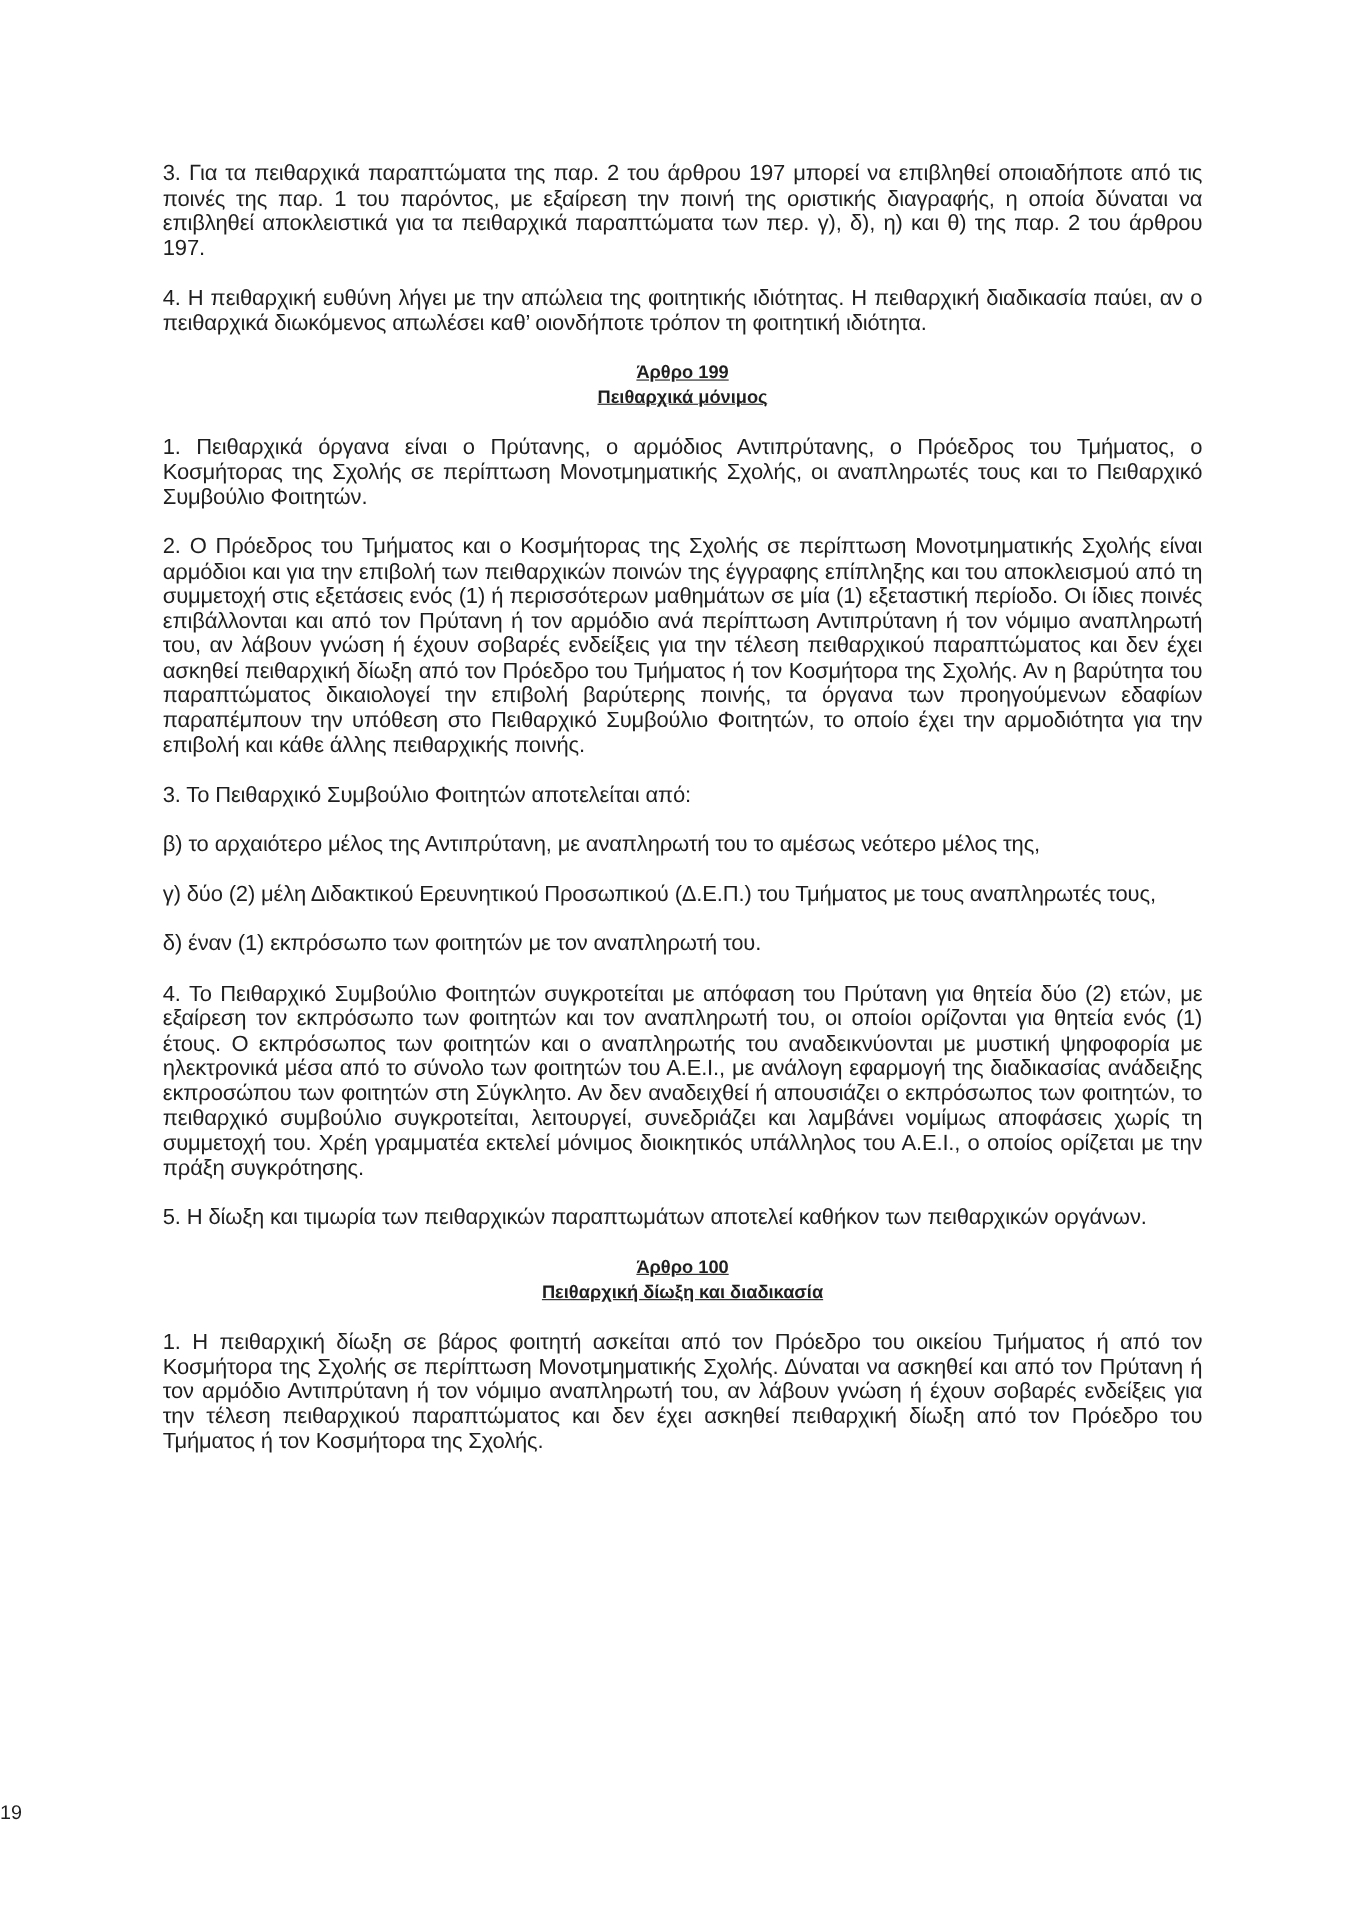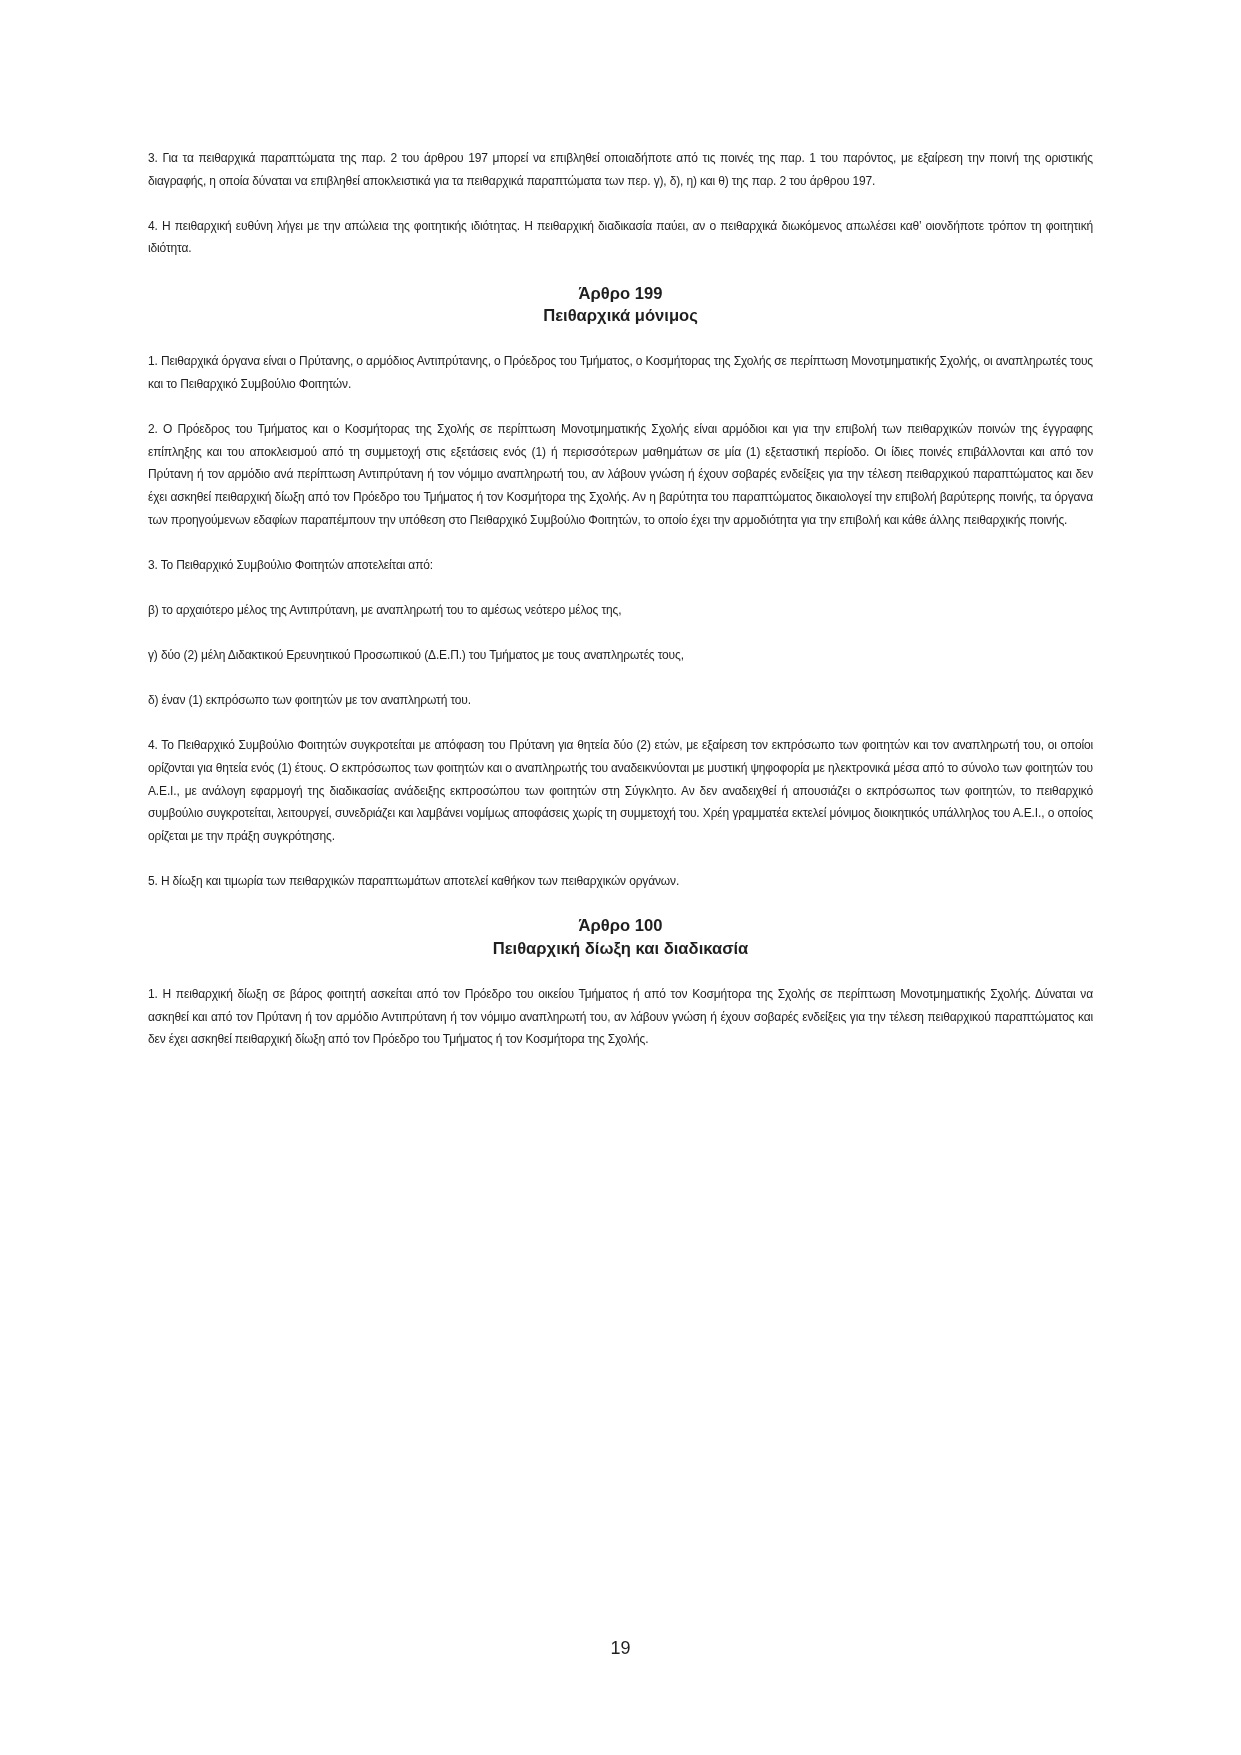--- a/index.html
+++ b/index.html
@@ -15,42 +15,42 @@
       font-family: "Liberation Sans", "DejaVu Sans", sans-serif;
       color: #1f1f1f;
     }
     .page {
       position: absolute;
       left: 148px;
       top: 147px;
       width: 945px;
     }
     .para {
-      font-size: 12px;
+      font-size: 20px;
       line-height: 22.6px;
       text-align: justify;
       margin: 0 0 22.6px 0;
       letter-spacing: -0.15px;
     }
     .heading {
       text-align: center;
       font-weight: bold;
       font-size: 16.6px;
       line-height: 22.6px;
       margin: 0 0 22.6px 0;
     }
     .heading span {
       display: block;
+      text-decoration: underline;
     }
     .page-number {
       position: absolute;
       left: 0;
       width: 1241px;
       top: 1638px;
-      text-align: center;
       font-size: 18px;
       color: #1f1f1f;
     }
   </style>
 </head>
 <body>
 
 <div class="page">
   <p class="para">3. Για τα πειθαρχικά παραπτώματα της παρ. 2 του άρθρου 197 μπορεί να επιβληθεί οποιαδήποτε από τις ποινές της παρ. 1 του παρόντος, με εξαίρεση την ποινή της οριστικής διαγραφής, η οποία δύναται να επιβληθεί αποκλειστικά για τα πειθαρχικά παραπτώματα των περ. γ), δ), η) και θ) της παρ. 2 του άρθρου 197.</p>
   <p class="para">4. Η πειθαρχική ευθύνη λήγει με την απώλεια της φοιτητικής ιδιότητας. Η πειθαρχική διαδικασία παύει, αν ο πειθαρχικά διωκόμενος απωλέσει καθ’ οιονδήποτε τρόπον τη φοιτητική ιδιότητα.</p>

